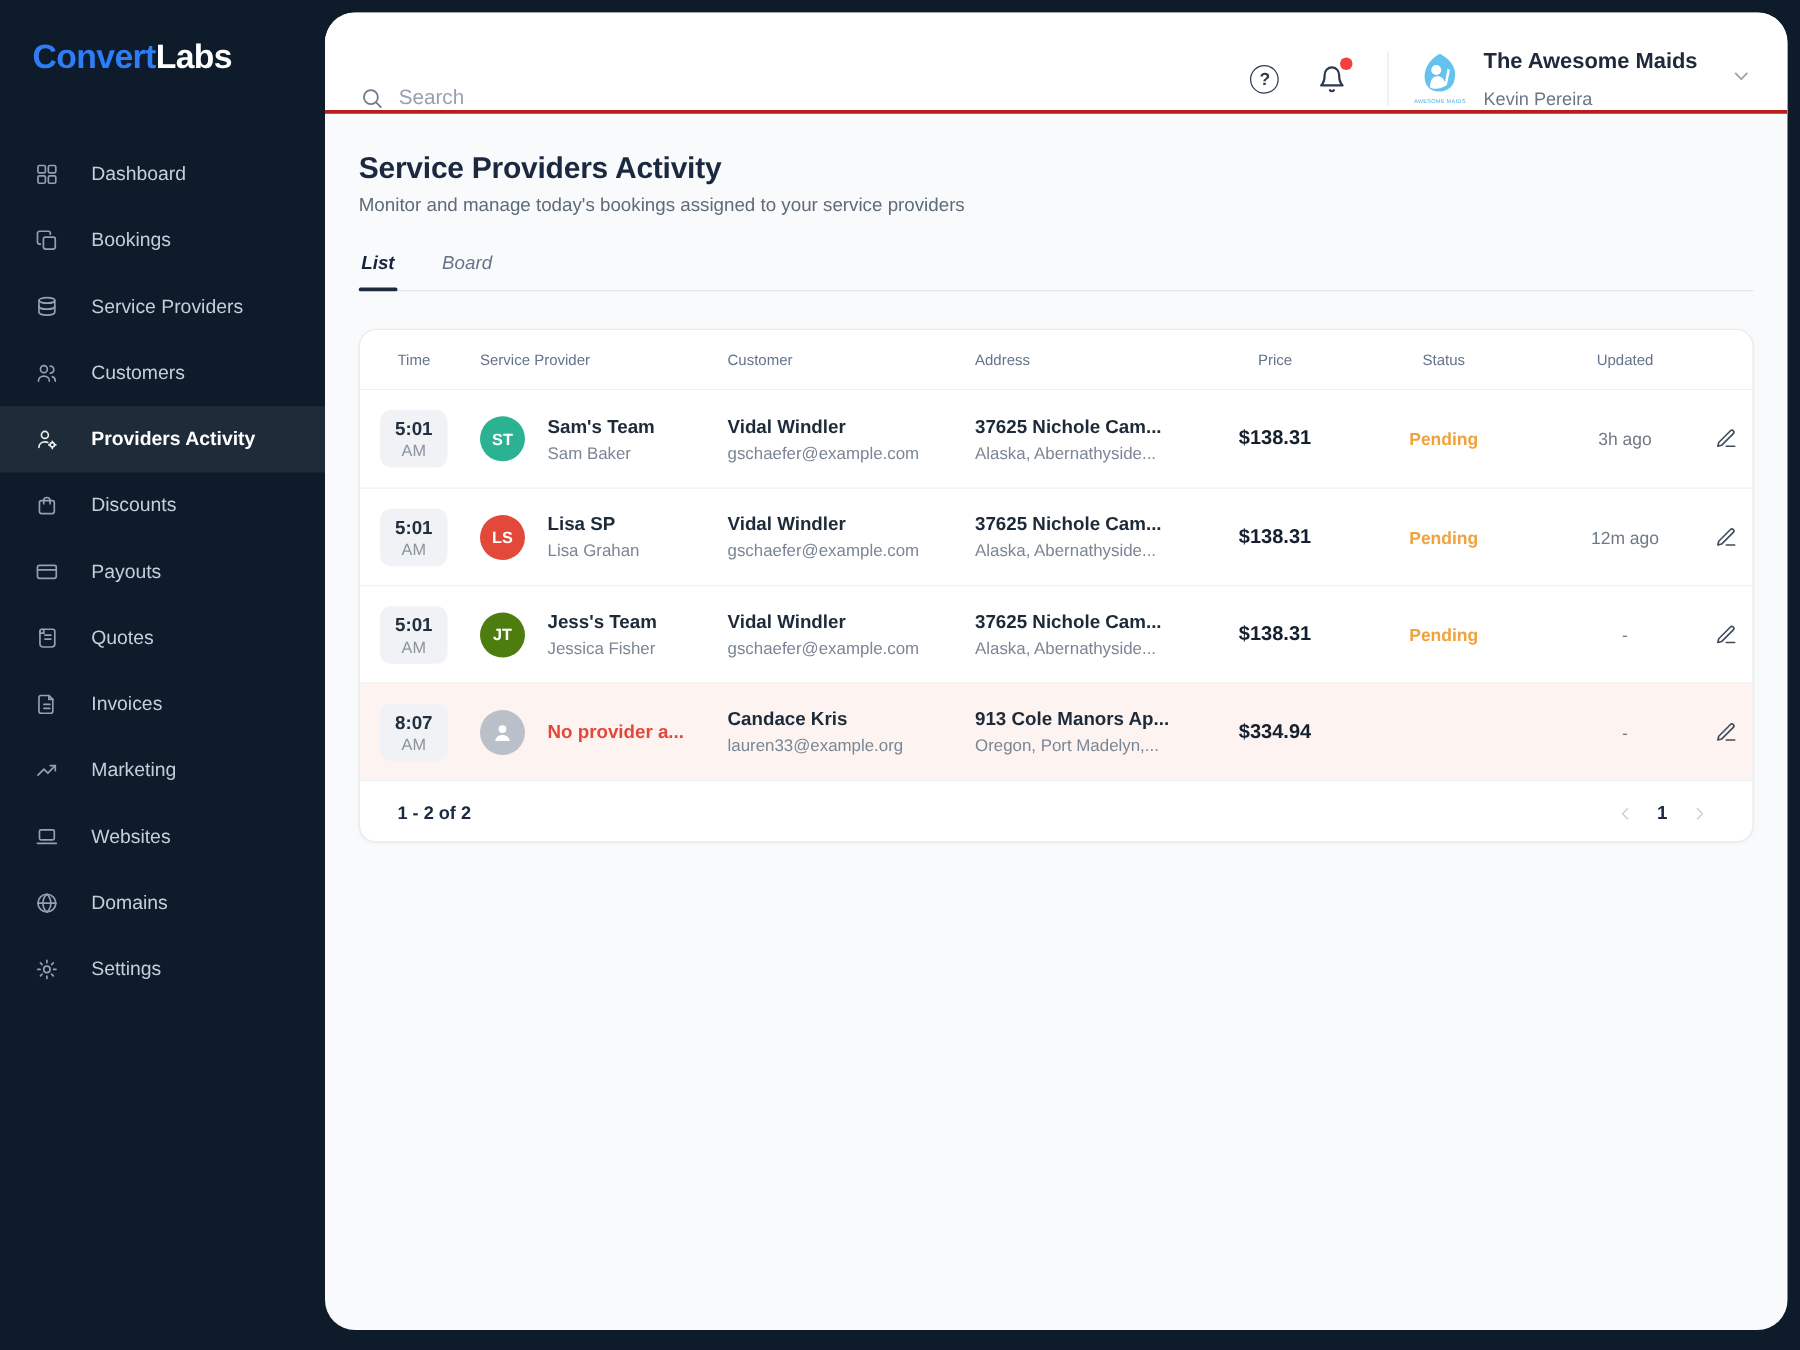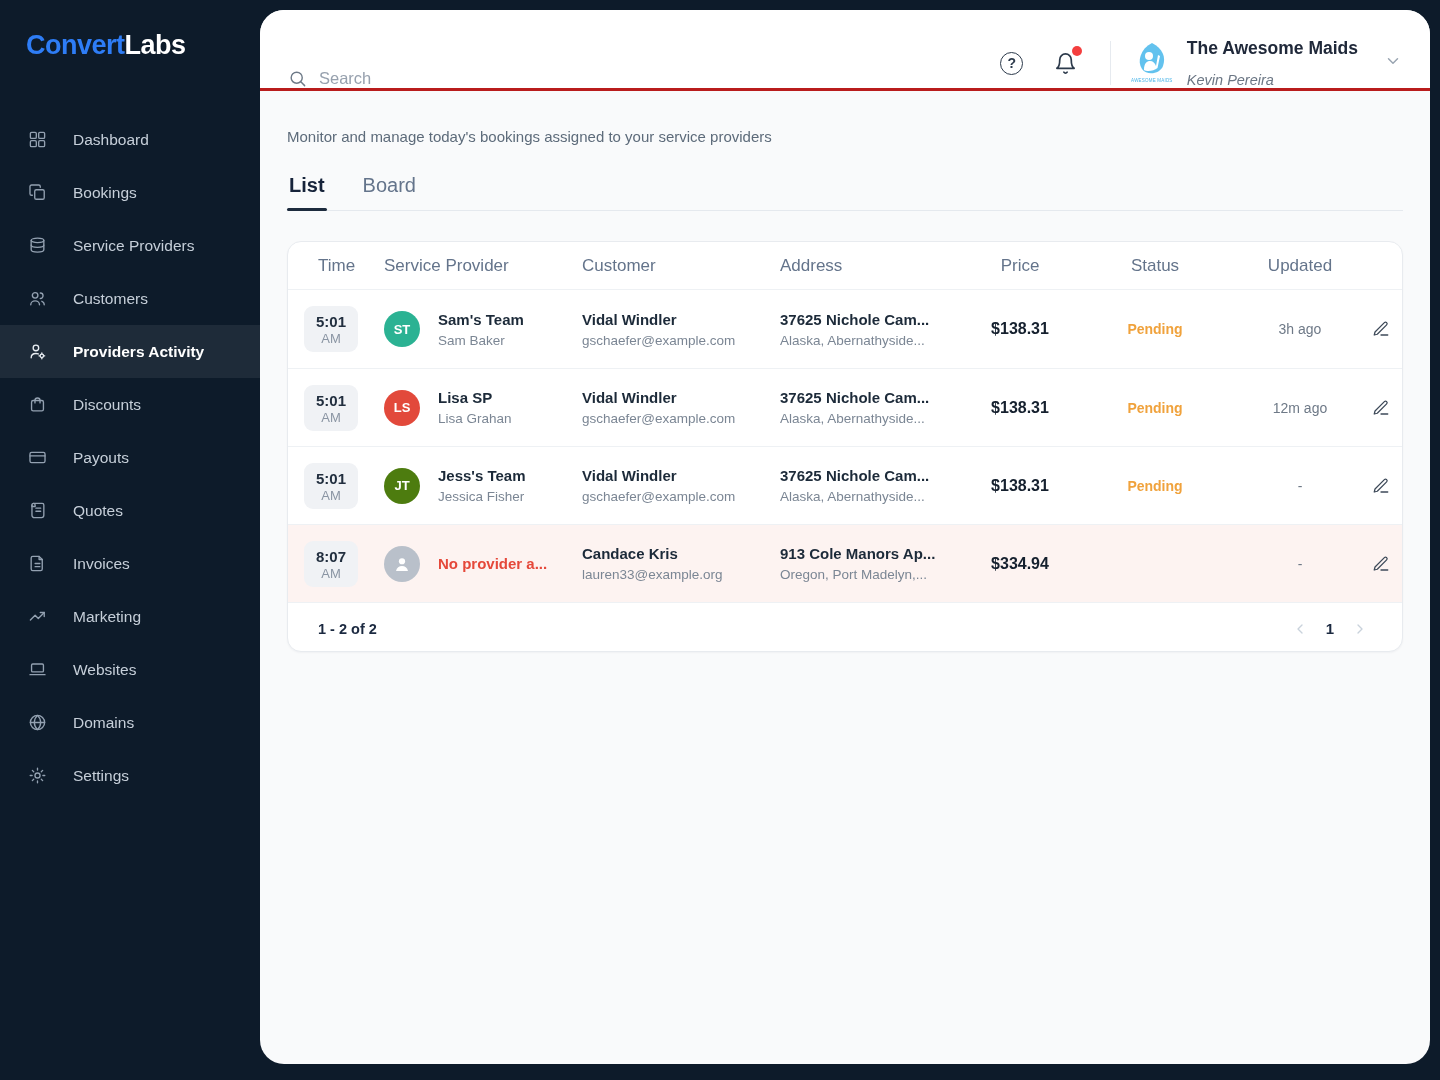--- a/index.html
+++ b/index.html
@@ -34,39 +34,39 @@
   .help-circle { width:23px; height:23px; border:1.8px solid #2c3a4b; border-radius:50%; color:#2c3a4b; font-size:14px; font-weight:700; display:flex; align-items:center; justify-content:center; }
   .icon-btn svg { width:23px; height:23px; stroke:#2c3a4b; fill:none; stroke-width:1.8; stroke-linecap:round; stroke-linejoin:round; }
   .bell-btn { margin-left:14px; }
   .red-dot { position:absolute; top:3px; right:4px; width:10px; height:10px; border-radius:50%; background:#f43f3f; }
   .v-div { width:1px; height:44px; background:#e6eaef; margin:0 22px 0 24px; }
 
   .account { display:flex; align-items:center; cursor:pointer; }
   .brand-logo { width:38px; height:44px; margin-right:16px; display:flex; flex-direction:column; align-items:center; }
   .brand-cap { font-size:4.5px; color:#49b4e8; letter-spacing:.2px; white-space:nowrap; margin-top:1px; }
   .acct-company { font-size:17.5px; font-weight:700; color:#20293a; }
-  .acct-user { font-size:14.5px; color:#6b7684; margin-top:13px;font-style:italic; }
+  .acct-user { font-size:14.5px; color:#6b7684; margin-top:13px; }
   .acct-chevron { margin-left:26px; }
   .acct-chevron svg { width:18px; height:18px; stroke:#9aa5b2; fill:none; stroke-width:2; stroke-linecap:round; stroke-linejoin:round; }
 
   
   .content { padding:30px 27px 0 27px; }
   .page-title { font-size:24px; font-weight:700; color:#1b2940; letter-spacing:-0.2px; }
   .page-sub { font-size:15px; color:#5d6b7a; margin-top:7px; }
 
   .tabs { display:flex; margin-top:29px; border-bottom:1px solid #e5e9ee; }
-  .tab { font-size:20px; padding:0 2px 13px 2px; margin-right:34px; cursor:pointer; color:#64748b; font-weight:500; position:relative; }
+  .tab { font-size:15px; padding:0 2px 13px 2px; margin-right:34px; cursor:pointer; color:#64748b; font-weight:500; position:relative;font-style:italic; }
   .tab.active { color:#16233a; font-weight:700; }
   .tab.active::after { content:""; position:absolute; left:0; right:0; bottom:-1px; height:3px; background:#1d2b3d; border-radius:2px; }
 
   
   .card { margin-top:30px; background:#ffffff; border:1px solid #e8ebef; border-radius:14px; box-shadow:0 1px 2px rgba(16,24,40,.04); overflow:hidden; }
   .grid { display:grid; grid-template-columns:80px 198px 198px 190px 100px 170px 120px 1fr; align-items:center; padding-left:16px; }
   .thead { height:48px; border-bottom:1px solid #eef1f4; }
-  .th { font-size:17px; color:#64748b; font-weight:500; }
+  .th { font-size:12px; color:#64748b; font-weight:500; }
   .th.first { padding-left:14px; }
   .th.center { text-align:center; }
   .trow { min-height:78px; cursor:pointer; }
   .trow + .trow { border-top:1px solid #eef1f4; }
   .trow.alert { background:#fdf3f1; }
 
   .time-badge { width:54px; border-radius:9px; background:#f0f2f5; text-align:center; padding:7px 0 6px 0; }
   .time-main { font-size:15px; font-weight:700; color:#222f3f; }
   .time-mer { font-size:13px; color:#8a95a3; margin-top:1px; }
 
@@ -285,20 +285,21 @@
           <div class="acct-user">Kevin Pereira</div>
         </div>
         <span class="acct-chevron"><svg viewBox="0 0 24 24">
               <path d="M6 9l6 6 6-6"></path>
             </svg></span>
       </div>
     </div>
   </div>
 
   <div class="content">
+    <div class="page-title">Service Providers Activity</div>
     <div class="page-sub">Monitor and manage today's bookings assigned to your service providers</div>
 
     <div class="tabs">
       <div class="tab active">List</div>
       <div class="tab">Board</div>
     </div>
 
     <div class="card">
 
       <div class="grid thead">

